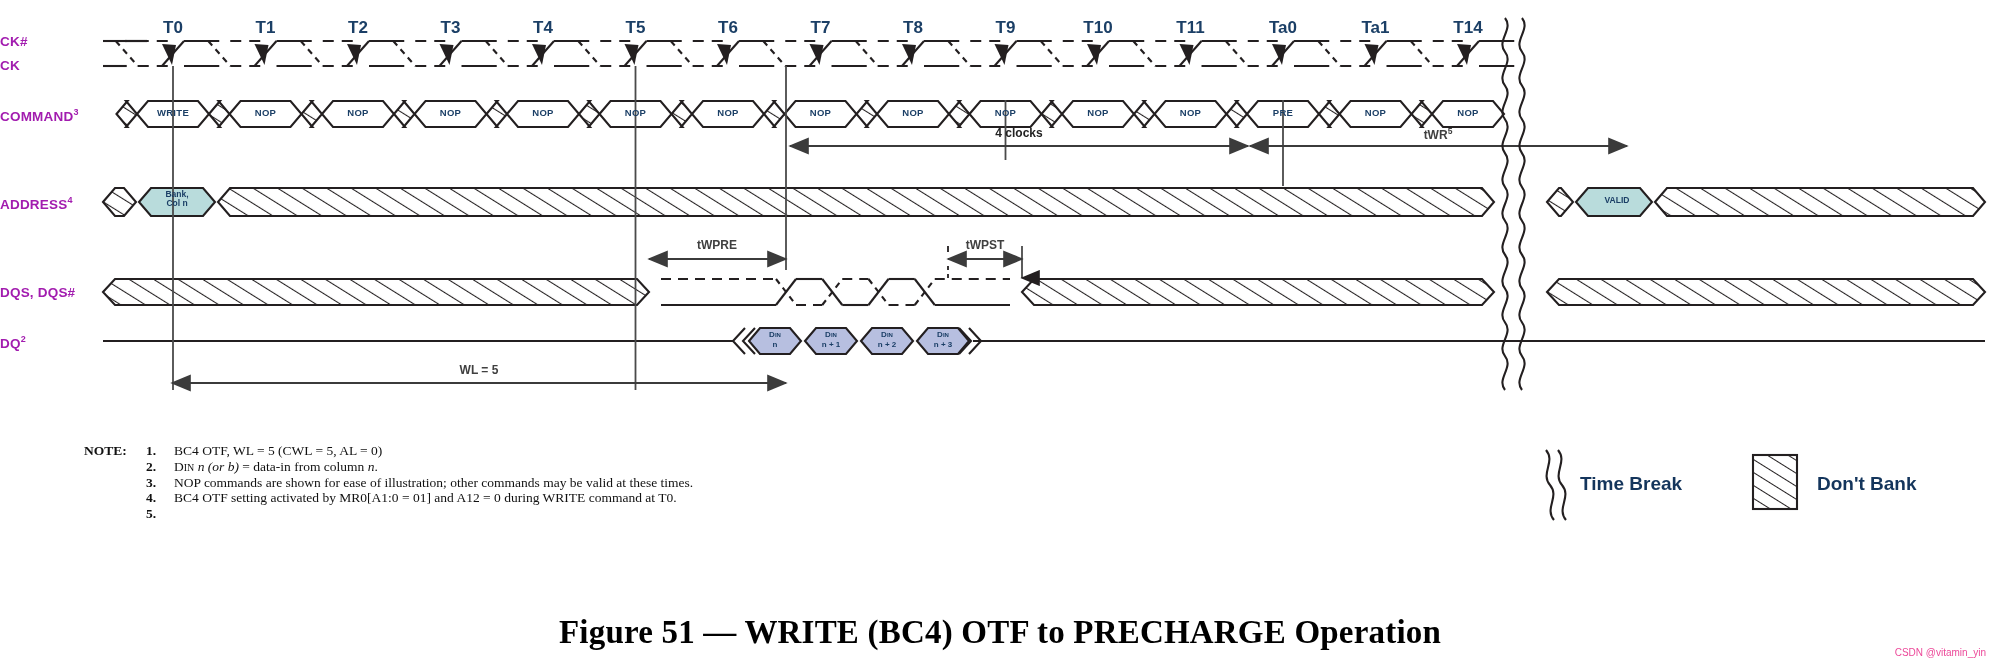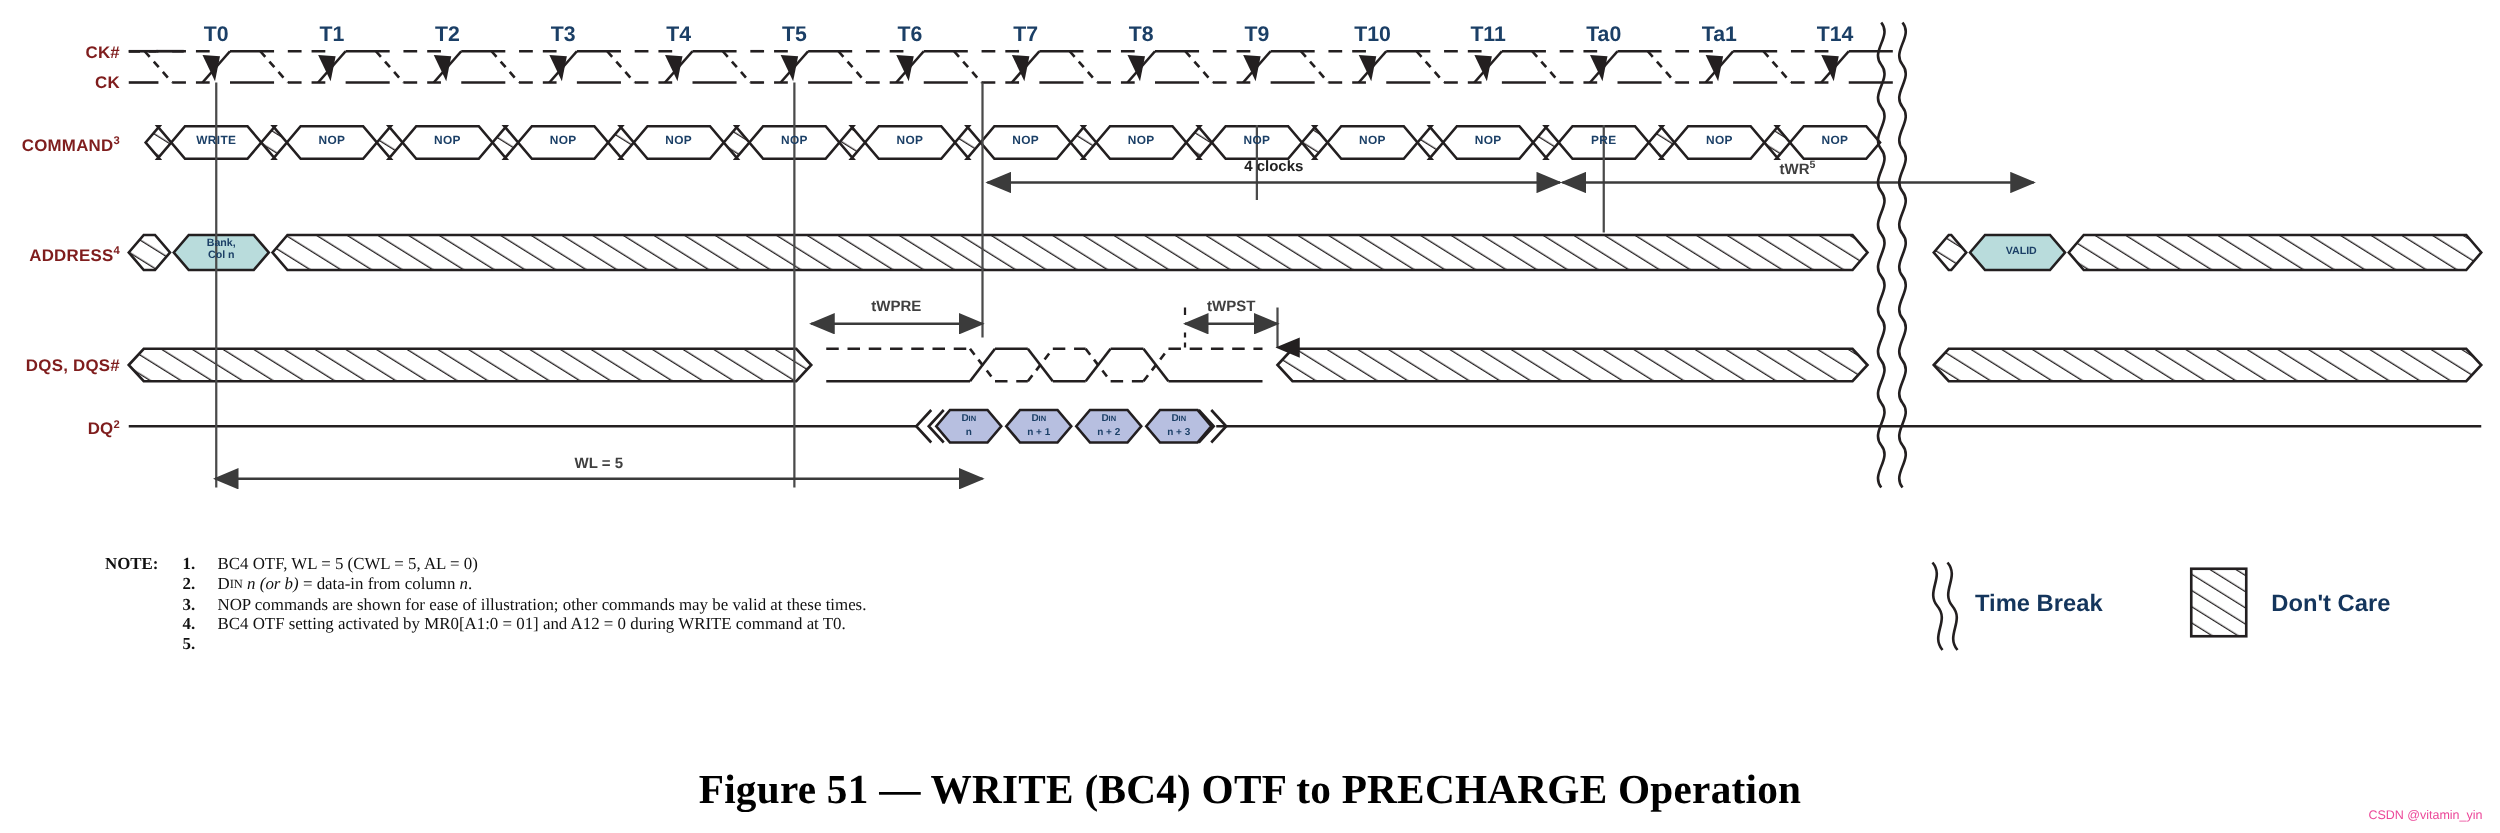--- a/index.html
+++ b/index.html
@@ -7,22 +7,22 @@
   #root{position:relative;width:2000px;height:666px;background:#fff;}
 
   .svgwrap{position:absolute;left:0;top:0;width:2000px;height:666px;}
 
   
   .siglabel{
     position:absolute;
     font-family:"Liberation Sans",sans-serif;
     font-size:13.5px;
     font-weight:700;
-    color:#7f1d1d;
-    text-align:right;
+    color:#a21caf;
+    text-align:left;
     white-space:nowrap;
     letter-spacing:.2px;
   }
   .siglabel sup{font-size:9px;}
 
   
   .ticklabel{
     position:absolute;
     font-family:"Liberation Sans",sans-serif;
     font-size:17px;
@@ -509,20 +509,20 @@
       <div class="noterow">
         <span class="notehead"></span>
         <span class="notenum">5.</span>
       </div>
     </div>
 
   <div class="legendlabel" style="left:1580px;top:473px;">
     <span>Time Break</span>
   </div>
   <div class="legendlabel" style="left:1817px;top:473px;">
-    <span>Don't Care</span>
+    <span>Don't Bank</span>
   </div>
 
   <div id="figtitle">Figure 51 — WRITE (BC4) OTF to PRECHARGE Operation</div>
 
   <div id="watermark">CSDN @vitamin_yin</div>
 
 </div>
 
 </body></html>

